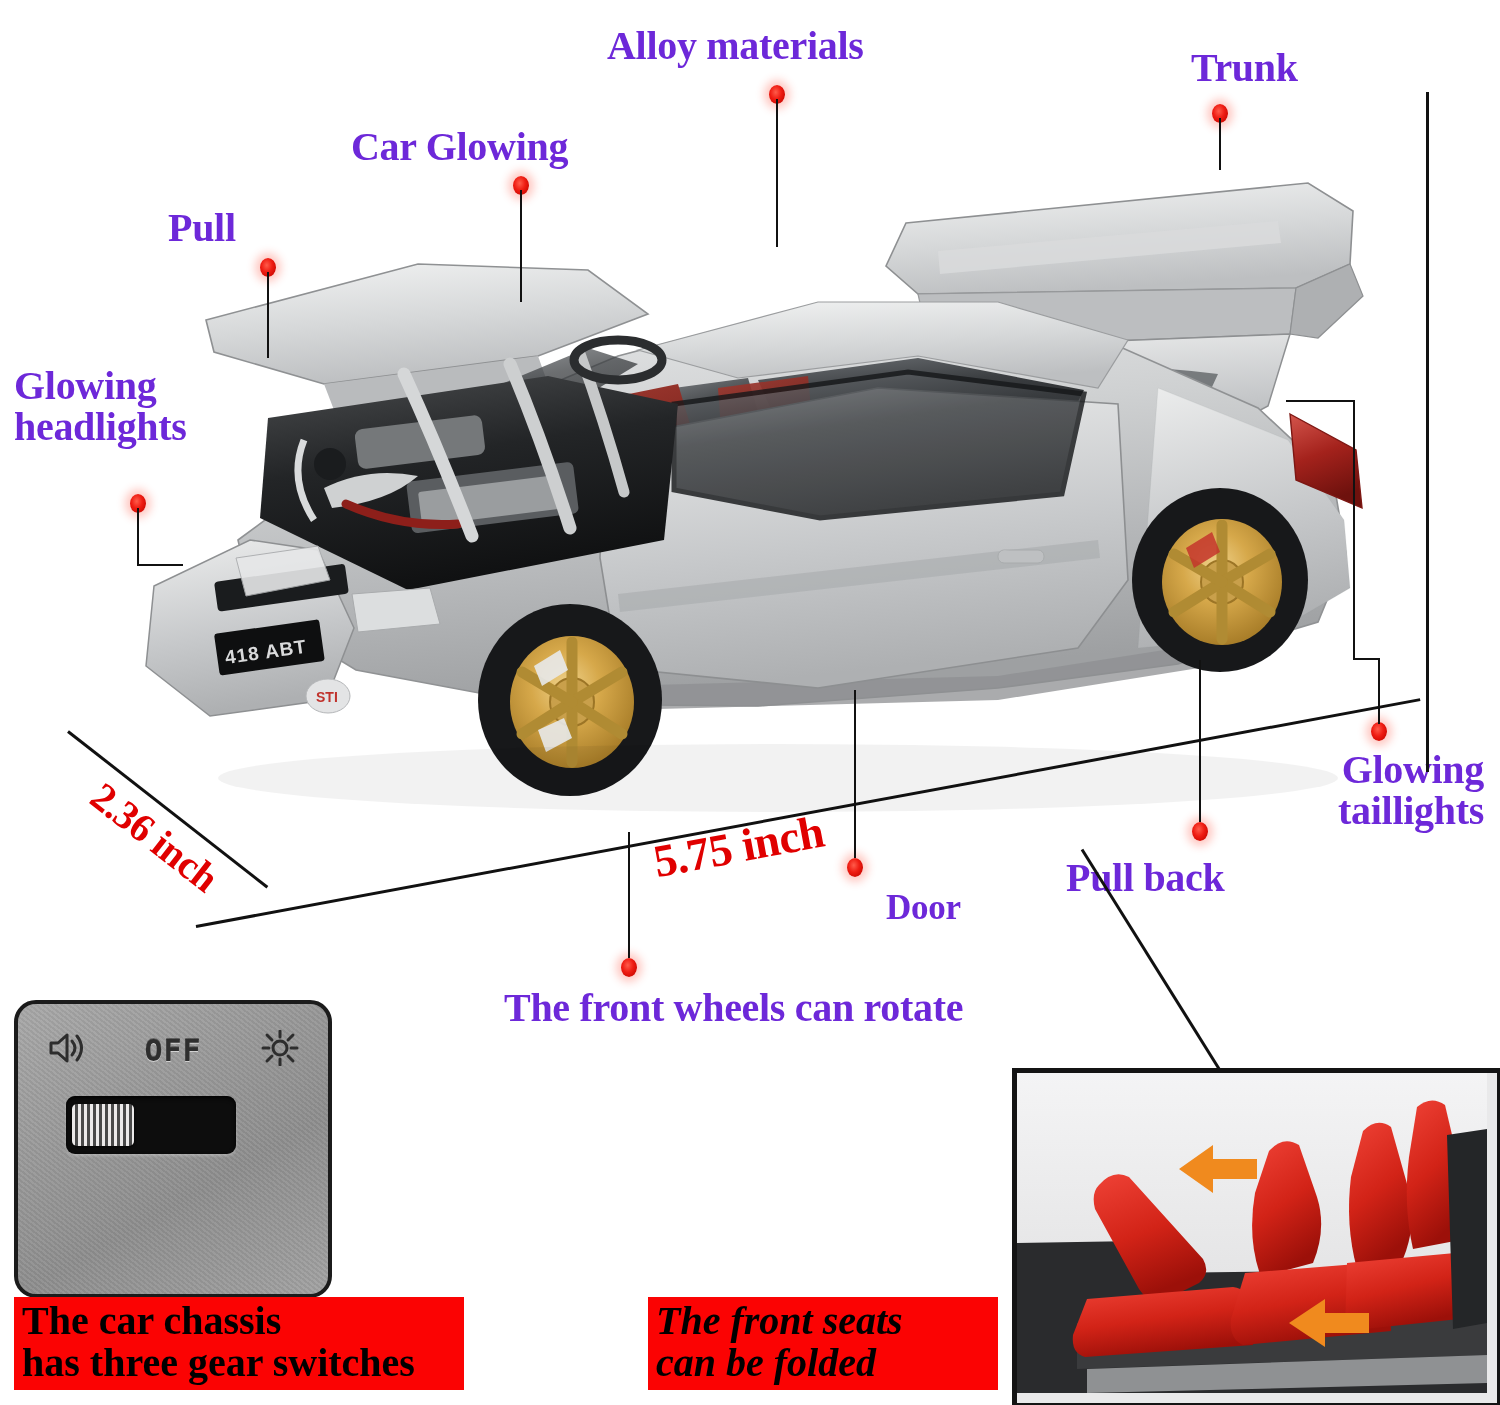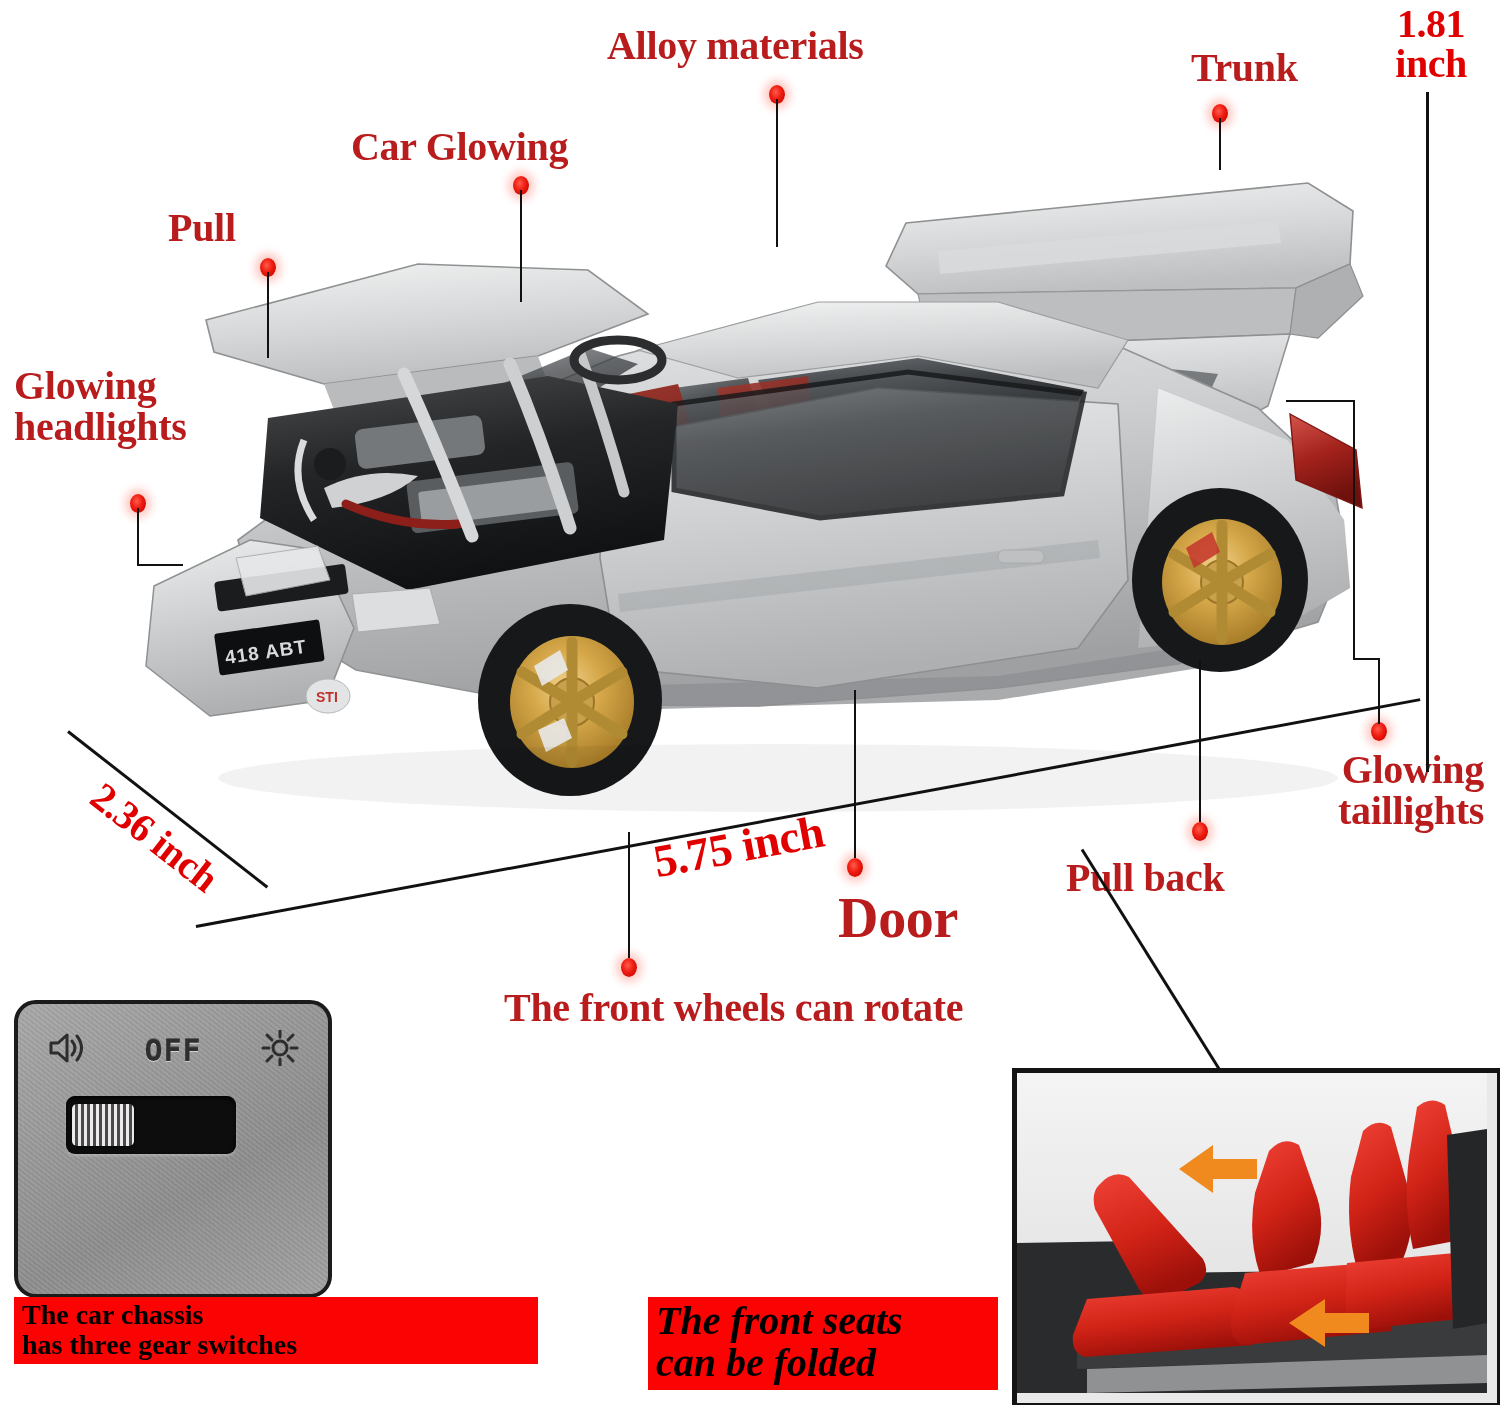--- a/index.html
+++ b/index.html
@@ -2,21 +2,21 @@
 <html><head>
 <meta charset="utf-8">
 <style>
   html,body{margin:0;padding:0;background:#ffffff;}
   body{width:1500px;height:1405px;position:relative;overflow:hidden;
        font-family:"Liberation Serif","DejaVu Serif",serif;}
 
   .stage{position:absolute;left:0;top:0;width:1500px;height:1405px;}
 
   
-  .lbl{position:absolute;color:#b91c1c;font-weight:bold;line-height:1.02;
+  .lbl{position:absolute;color:#6d28d9;font-weight:bold;line-height:1.02;
        letter-spacing:-0.3px;white-space:pre-line;}
 
   
   .dot{position:absolute;width:16px;height:19px;border-radius:50%;
        background:radial-gradient(ellipse at 42% 38%,#ff5b4a 0%,#ef1d13 42%,#d50d05 70%,rgba(230,40,25,0.30) 88%,rgba(255,90,70,0) 100%);
        box-shadow:0 0 9px 5px rgba(255,60,40,0.28);}
 
   
   .vline{position:absolute;width:2px;background:#111;}
   .hline{position:absolute;height:2px;background:#111;}
@@ -251,30 +251,28 @@
   <div class="dot" style="left:1371px;top:722px;"></div>
   <div class="vline" style="left:1378px;top:660px;height:64px;"></div>
   <div class="hline" style="left:1353px;top:658px;width:27px;"></div>
   <div class="vline" style="left:1353px;top:400px;height:260px;"></div>
   <div class="hline" style="left:1286px;top:400px;width:69px;"></div>
 
   <div class="lbl" style="left:1066px;top:858px;font-size:40px;">Pull back</div>
   <div class="dot" style="left:1192px;top:822px;"></div>
   <div class="vline" style="left:1199px;top:660px;height:162px;"></div>
 
-  <div class="lbl" style="left:838px;top:890px;font-size:56px;">Door</div>
+  <div class="lbl" style="left:886px;top:890px;font-size:35px;">Door</div>
   <div class="dot" style="left:847px;top:858px;"></div>
   <div class="vline" style="left:854px;top:690px;height:168px;"></div>
 
   <div class="lbl" style="left:504px;top:988px;font-size:40px;">The front wheels can rotate</div>
   <div class="dot" style="left:621px;top:958px;"></div>
   <div class="vline" style="left:628px;top:832px;height:126px;"></div>
 
-  <div class="dim" style="left:1376px;top:4px;font-size:40px;text-align:center;width:110px;">1.81
-inch</div>
   <div class="vline" style="left:1426px;top:92px;height:680px;width:3px;"></div>
 
   <div class="dimline" style="left:68px;top:730px;width:253px;transform:rotate(38deg);"></div>
   <div class="dim" style="left:108px;top:776px;font-size:40px;transform:rotate(38deg);transform-origin:0 0;">2.36 inch</div>
 
   <div class="dimline" style="left:196px;top:925px;width:1245px;transform:rotate(-10.5deg);"></div>
   <div class="dim" style="left:650px;top:840px;font-size:46px;transform:rotate(-10.5deg);transform-origin:0 0;">5.75 inch</div>
 
   <div class="dimline" style="left:1082px;top:848px;width:262px;transform:rotate(58deg);height:3px;"></div>
 
@@ -301,21 +299,21 @@
             <line x1="6" y1="31" x2="11" y2="26"></line>
             <line x1="27" y1="10" x2="32" y2="5"></line>
           </g>
         </svg>
       </span>
     </div>
     <div class="gslot">
       <div class="gknob"></div>
     </div>
   </div>
-  <div class="cap" style="left:14px;top:1297px;width:524px;font-size:28px;">The car chassis
+  <div class="cap" style="left:14px;top:1297px;width:450px;font-size:40px;">The car chassis
 has three gear switches</div>
 
   <div class="seatphoto">
     <svg width="470" height="320" viewBox="0 0 470 320">
       <defs>
         <linearGradient id="bg2" x1="0" y1="0" x2="0" y2="1">
           <stop offset="0%" stop-color="#f4f4f5"></stop>
           <stop offset="100%" stop-color="#dcdcdd"></stop>
         </linearGradient>
         <linearGradient id="redseat" x1="0" y1="0" x2="0.35" y2="1">

